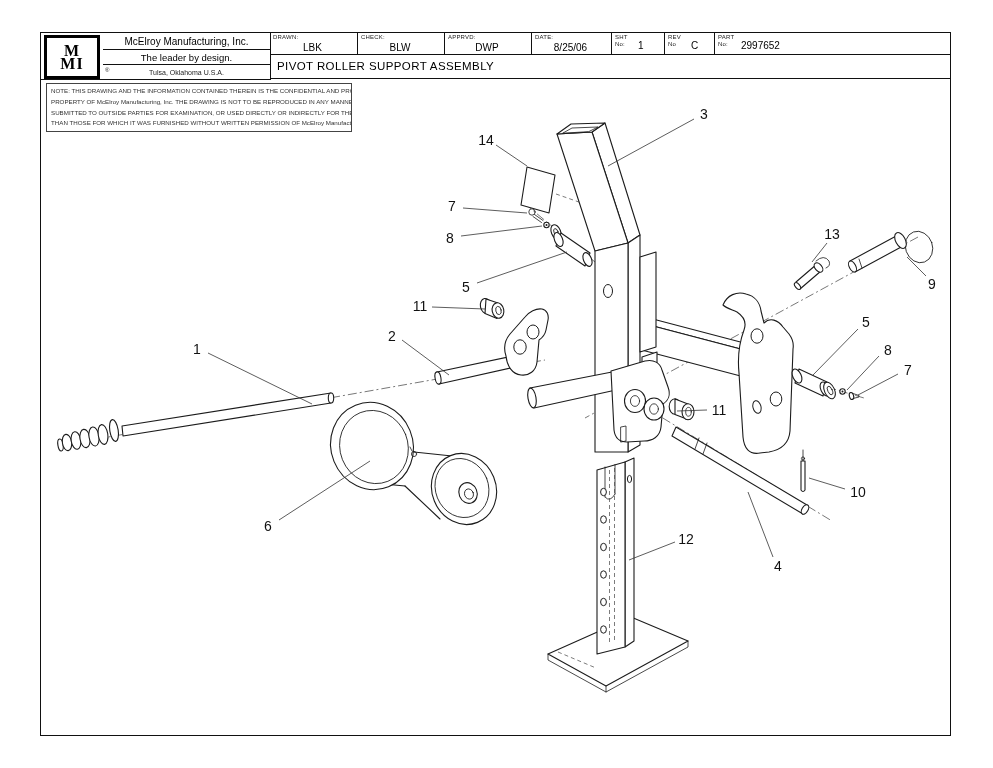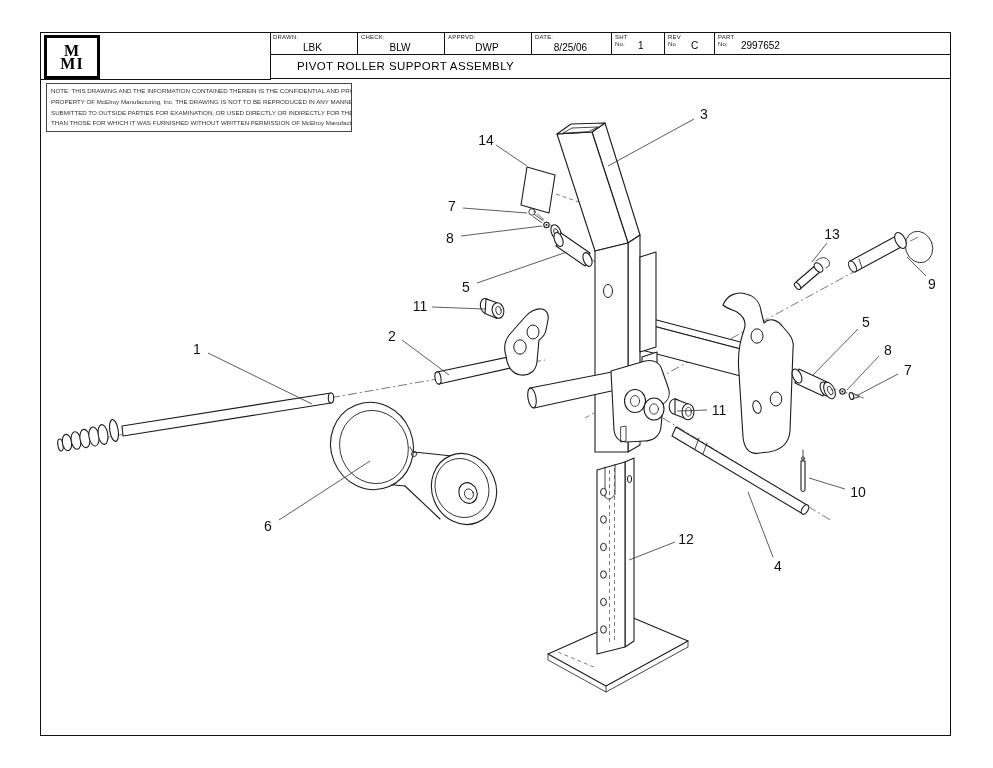--- a/index.html
+++ b/index.html
@@ -13,41 +13,49 @@
   .ct-row2{height:14px;border-bottom:1px solid #111;font-size:9.5px;display:flex;align-items:center;justify-content:center;}
   .ct-row3{flex:1;font-size:7px;display:flex;align-items:center;justify-content:center;position:relative;color:#222;}
   .reg{position:absolute;left:2px;top:2px;font-size:6px;}
   .tb-fields{position:absolute;left:229px;top:0;right:0;height:21px;display:flex;border-bottom:1.2px solid #111;}
   .fcell{position:relative;border-right:1.2px solid #111;height:100%;box-sizing:border-box;}
   .fcell:last-child{border-right:none;flex:1;}
   .w0{width:88px}.w1{width:87px}.w2{width:87px}.w3{width:80px}.w4{width:53px}.w5{width:50px}
   .lbl{position:absolute;top:1px;left:3px;font-size:6px;line-height:6.5px;color:#222;white-space:pre-line;letter-spacing:.2px;}
   .val{position:absolute;bottom:1px;left:0;right:2px;text-align:center;font-size:10px;}
   .two .val{left:26px;right:auto;text-align:left;bottom:3px;}
-  .tb-title{position:absolute;left:229px;top:21px;right:0;height:25px;border-bottom:1.2px solid #111;font-size:11.5px;letter-spacing:.4px;display:flex;align-items:center;padding-left:27px;box-sizing:border-box;}
+  .tb-title{position:absolute;left:229px;top:21px;right:0;height:25px;border-bottom:1.2px solid #111;font-size:11.5px;letter-spacing:.4px;display:flex;align-items:center;padding-left:7px;box-sizing:border-box;}
   .note-box{position:absolute;left:5px;top:50px;width:306px;height:49px;border:1px solid #444;padding:2px 4px;box-sizing:border-box;font-size:6.2px;line-height:10.8px;color:#333;overflow:hidden;white-space:nowrap;}
   
   svg.drawing{position:absolute;left:0;top:0;width:993px;height:768px;}
   .p{fill:#fff;stroke:#1c1c1c;stroke-width:1.1;stroke-linejoin:round;stroke-linecap:round;}
   .t{fill:none;stroke:#1c1c1c;stroke-width:.8;stroke-linecap:round;}
   .cl{fill:none;stroke:#555;stroke-width:.8;stroke-dasharray:9 3 2 3;}
   .dsh{fill:none;stroke:#444;stroke-width:.7;stroke-dasharray:4 3;}
   .hole{fill:#fff;stroke:#1c1c1c;stroke-width:1;}
   .ldr{stroke:#333;stroke-width:.8;}
   .num{font-family:"Liberation Sans",sans-serif;font-size:14px;fill:#111;}
 </style>
 </head>
 <body>
 
 <div class="frame">
 
   <div class="tb-company">
     <div class="logo-box">
       <div>M</div>
       <div>MI</div>
+    </div>
+    <div class="company-text">
+      <div class="ct-row1">McElroy Manufacturing, Inc.</div>
+      <div class="ct-row2">The leader by design.</div>
+      <div class="ct-row3">
+        <span class="reg">®</span>
+        <span>Tulsa, Oklahoma U.S.A.</span>
+      </div>
     </div>
   </div>
 
   <div class="tb-fields">
     <div class="fcell w0">
       <span class="lbl">DRAWN:</span>
       <span class="val">LBK</span>
     </div>
     <div class="fcell w1">
       <span class="lbl">CHECK:</span>

